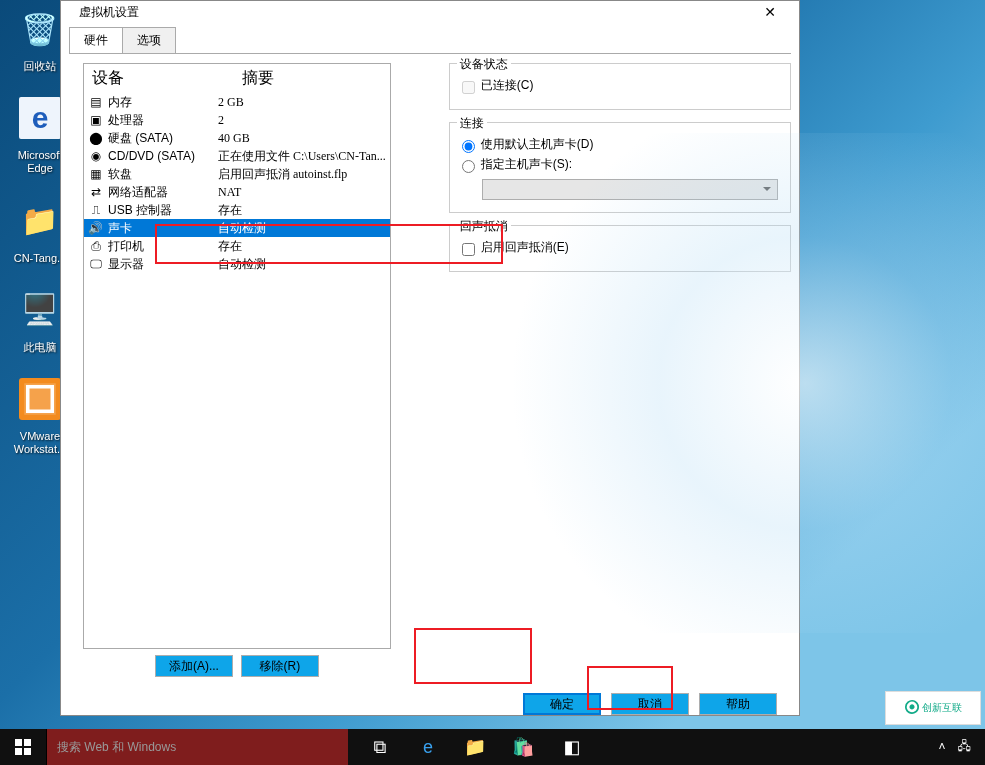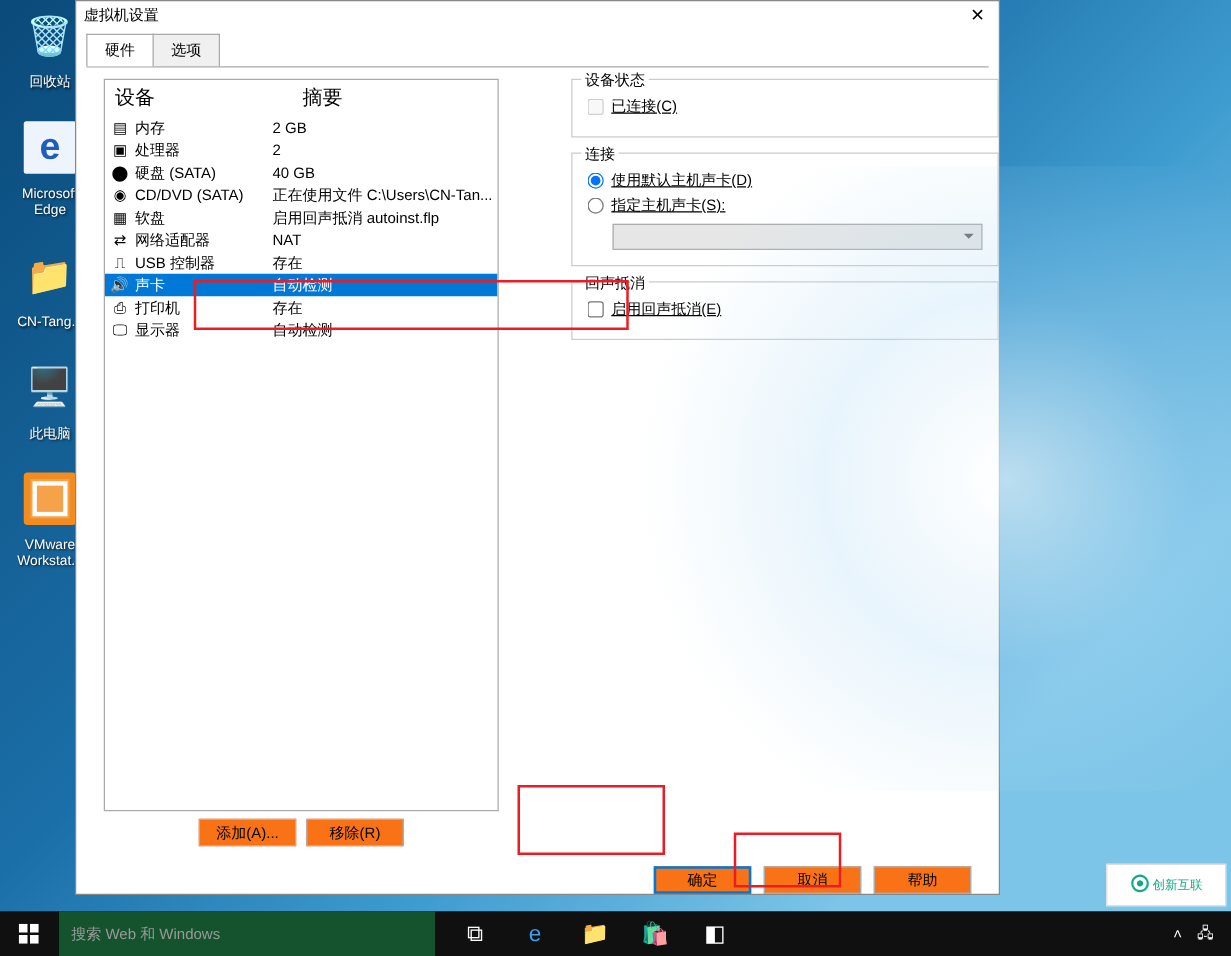--- a/index.html
+++ b/index.html
@@ -7,48 +7,48 @@
 .desktop { position: absolute; inset: 0; background: linear-gradient(135deg, #0a4a7a 0%, #1b6fa8 40%, #3e9bcf 60%, #7dc5e8 80%); }
 .desktop::after { content:""; position:absolute; right:0; top:50%; transform:translateY(-50%); width:600px; height:500px; background: radial-gradient(circle at 70% 50%, rgba(255,255,255,.6) 0%, rgba(180,220,245,.3) 30%, transparent 60%); }
 .icons { position:absolute; left:0; top:0; width:80px; padding-top:8px; display:flex; flex-direction:column; gap:24px; align-items:center; }
 .desktop-icon { width:70px; display:flex; flex-direction:column; align-items:center; color:#fff; text-align:center; font-size:11px; }
 .desktop-icon .glyph { width:42px; height:42px; font-size:30px; display:flex; align-items:center; justify-content:center; }
 .desktop-icon .txt { text-shadow:1px 1px 2px rgba(0,0,0,.8); line-height:1.2;margin-top:10px; }
 .recycle { filter:brightness(1.3); }
 .taskbar { position:absolute; bottom:0; left:0; right:0; height:36px; background:#101010; display:flex; align-items:center; color:#fff; }
 .start { width:46px; height:36px; display:flex; align-items:center; justify-content:center; }
 .start svg{width:16px;height:16px;}
-.search-box { width:302px; height:36px; background:#14532d; display:flex; align-items:center; padding:0 10px; color:#999; border-left:1px solid #000;}
+.search-box { width:302px; height:36px; background:#7f1d1d; display:flex; align-items:center; padding:0 10px; color:#999; border-left:1px solid #000;}
 .task-items { display:flex; align-items:center; gap:0; margin-left:8px; }
 .task-items .ti { width:48px; height:36px; display:flex; align-items:center; justify-content:center; font-size:18px; }
 .tray { margin-left:auto; display:flex; align-items:center; gap:12px; padding-right:14px; font-size:12px; }
 
 .vm-window { position:absolute; left:60px; top:0; width:740px; height:716px; background:#fff; border:1px solid #888; display:flex; flex-direction:column; }
-.titlebar { height:22px; display:flex; align-items:center; padding:0 6px; font-size:12px; }
+.titlebar { height:22px; display:flex; align-items:center; padding:0 18px; font-size:12px; }
 .titlebar .close { margin-left:auto; width:22px; text-align:center; font-size:14px; line-height:1; cursor:default;}
 .tabs { display:flex; padding:4px 8px 0; }
 .tab { padding:4px 14px; border:1px solid #aaa; border-bottom:none; margin-right:-1px; background:#f0f0f0; }
 .tab.active { background:#fff; position:relative; z-index:2; }
 .tab-bottom-border { height:1px; background:#aaa; margin:0 8px -1px; }
 .dialog-body { flex:1; display:flex; gap:18px; padding:10px 22px; }
 .left-panel { width:346px; display:flex; flex-direction:column; }
 .dev-list-box { flex:1; border:1px solid #aaa; overflow:hidden; }
 .dev-header { display:flex; padding:4px 8px; font-size:16px; }
 .dev-header .col1 { width:150px; }
 .dev-row { display:flex; align-items:center; padding:2px 4px; font-size:12px; height:18px; }
 .dev-row .ic { width:16px; height:16px; margin-right:4px; display:inline-flex; align-items:center; justify-content:center; }
 .dev-row .col1 { width:130px; display:flex; align-items:center; }
-.dev-row .col2 { flex:1; white-space:nowrap; overflow:hidden; }
+.dev-row .col2 { flex:1; white-space:nowrap; overflow:hidden;font-family:Liberation Serif, serif; }
 .dev-row.selected { background:#0078d7; color:#fff; }
 .left-buttons { display:flex; justify-content:center; gap:8px; margin-top:6px; }
-.btn { min-width:78px; height:22px; border:1px solid #adadad; background:#f97316; font-size:12px; padding:0 10px; cursor:default; font-family:inherit;}
+.btn { min-width:78px; height:22px; border:1px solid #adadad; background:#0ea5e9; font-size:12px; padding:0 10px; cursor:default; font-family:inherit;}
 .right-panel { flex:1; display:flex; flex-direction:column; gap:12px; }
 .group { border:1px solid #ccc; padding:10px 12px 12px; position:relative;margin-left:40px; }
 .group-title { position:absolute; top:-8px; left:7px; background:#fff; padding:0 3px; font-size:12px; }
-.chk, .rad { display:flex; align-items:center; gap:6px; margin:3px 0; font-size:12px;text-decoration:underline; }
+.chk, .rad { display:flex; align-items:flex-end; gap:6px; margin:3px 0; font-size:12px; }
 .chk input, .rad input { width:13px; height:13px; }
 .select { width:296px; height:21px; border:1px solid #adadad; background:#e6e6e6; margin-top:6px; margin-left:20px; position:relative; }
 .select::after { content:""; position:absolute; right:6px; top:7px; border:4px solid transparent; border-top-color:#666; }
 .bottom-buttons { padding:6px 22px 0; display:flex; justify-content:flex-end; gap:10px; }
 .btn.primary { border:2px solid #0078d7; }
 
 .hl-red { position:absolute; border:2px solid #ed1c24; pointer-events:none; }
 .hl1 { left:155px; top:224px; width:348px; height:40px; }
 .hl2 { left:414px; top:628px; width:118px; height:56px; }
 .hl3 { left:587px; top:666px; width:86px; height:44px; }

